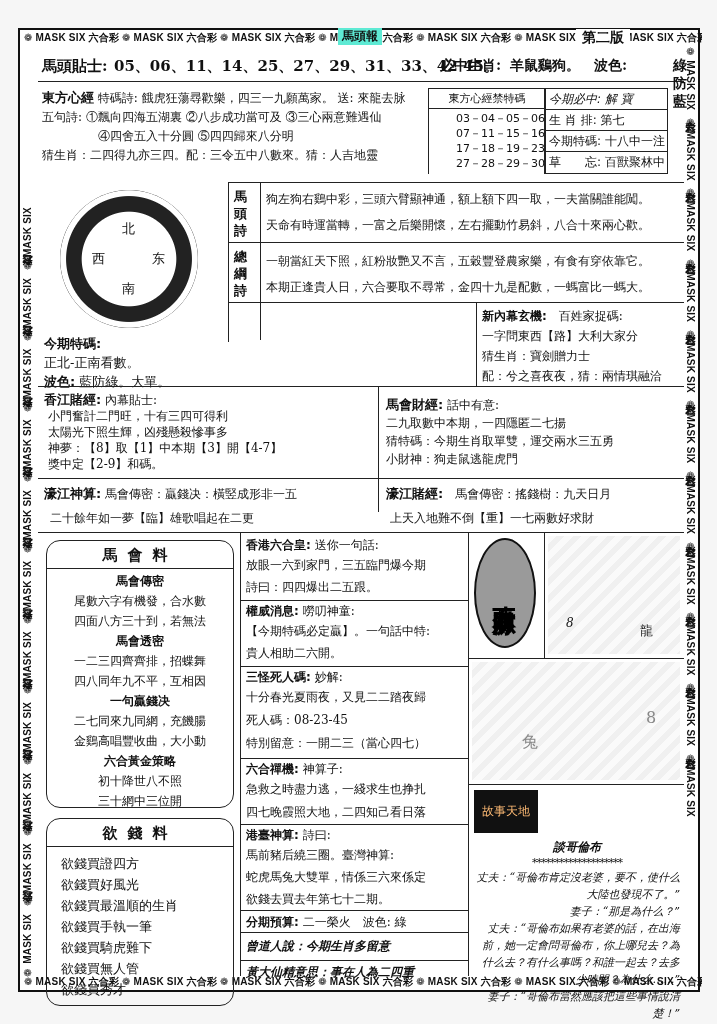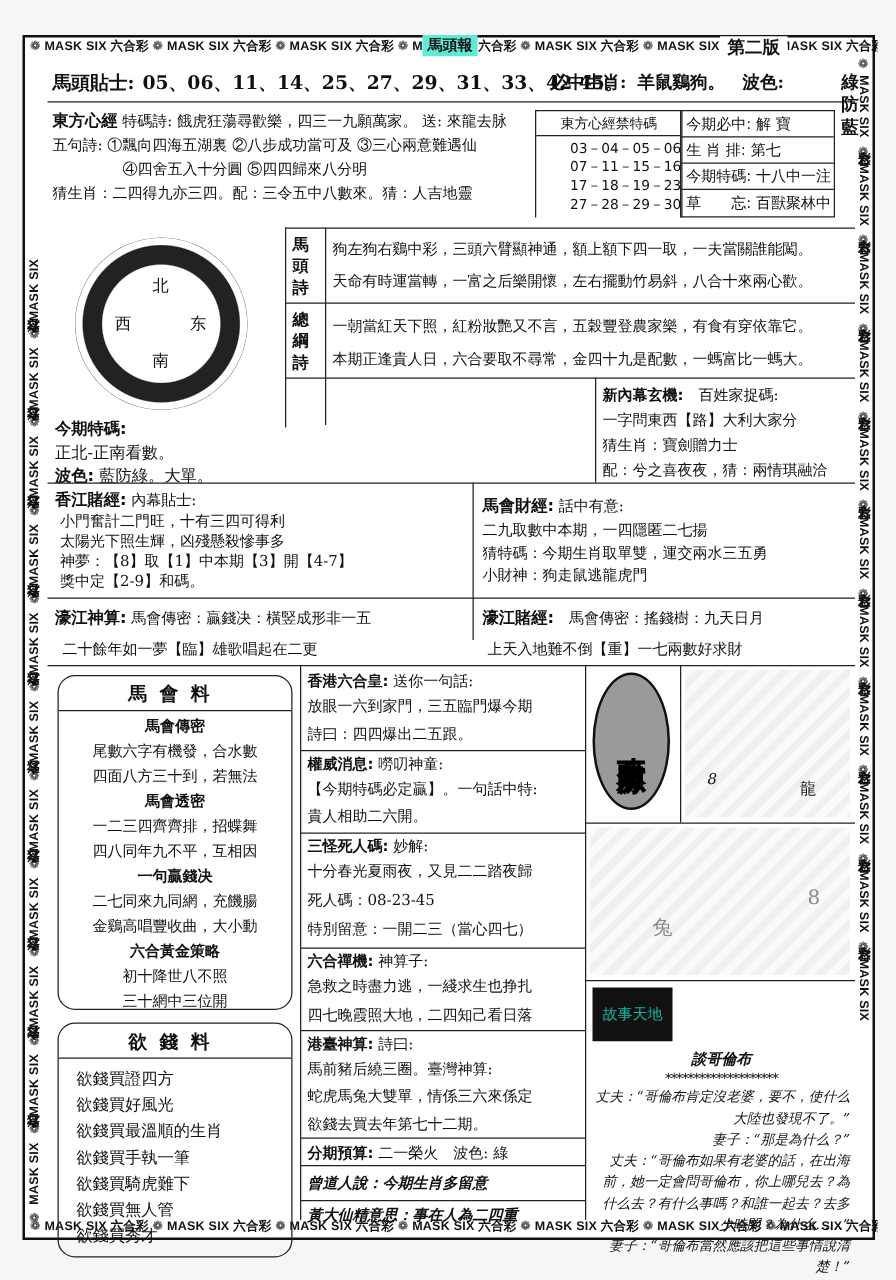--- a/index.html
+++ b/index.html
@@ -28,21 +28,21 @@
   .vline { position: absolute; border-left: 1.5px solid #222; }
   .hline { position: absolute; border-top: 1.5px solid #222; }
   .wheel { position: absolute; left: 22px; top: 142px; width: 138px; height: 138px; border-radius: 50%; background: radial-gradient(circle, #fff 0 48%, #222 49% 64%, #fff 65% 70%, #222 71% 100%); }
   .wheel .dir { position: absolute; font-size: 13px; }
   .rounded { position: absolute; border: 1.5px solid #222; border-radius: 14px; }
   .rounded .head { height: 28px; border-bottom: 1.5px solid #222; text-align: center; line-height: 28px; font-size: 15px; letter-spacing: 10px; }
   .center { text-align: center; }
   .oval { position: absolute; left: 6px; top: 6px; width: 62px; height: 110px; border-radius: 50%; background: #9a9a9a; border: 2px solid #111; display: flex; align-items: center; justify-content: center; }
   .oval span { writing-mode: vertical-rl; font-size: 22px; font-weight: bold; color: #fff; -webkit-text-stroke: 1px #000; letter-spacing: 2px; }
   .pic { position: absolute; background: repeating-linear-gradient(135deg, #fafafa 0 6px, #f0f0f0 6px 12px); }
-  .story-tag { display: inline-block; background: #111; color: #14b8a6; font-size: 12px; padding: 13px 8px; font-family: Liberation Serif, serif; }
+  .story-tag { display: inline-block; background: #111; color: #fdba74; font-size: 12px; padding: 13px 8px; font-family: Liberation Serif, serif; }
   .p { line-height: 19px; }
 </style>
 </head>
 <body>
 
 <div class="page">
   <div class="band band-top">❁ MASK SIX 六合彩 ❁ MASK SIX 六合彩 ❁ MASK SIX 六合彩 ❁ MASK SIX 六合彩 ❁ MASK SIX 六合彩 ❁ MASK SIX 六合彩 ❁ MASK SIX 六合彩 ❁ MASK SIX 六合彩 ❁ MASK SIX 六合彩 ❁ MASK SIX 六合彩 ❁ MASK SIX</div>
   <div class="top-title">馬頭報</div>
   <div class="edition">第二版</div>
   <div class="band band-left">
@@ -88,21 +88,21 @@
     <div class="box" style="left:390px;top:40px;width:118px;height:86px;border-bottom:none;">
       <div class="sans t11 center" style="height:20px;line-height:20px;border-bottom:1.5px solid #222;">東方心經禁特碼</div>
       <div class="sans t11" style="padding-left:4px;line-height:15px;padding-top:2px;">
         <div>03－04－05－06</div>
         <div>07－11－15－16</div>
         <div>17－18－19－23</div>
         <div>27－28－29－30</div>
       </div>
     </div>
     <div class="box" style="left:506px;top:40px;width:124px;height:86px;">
-      <div class="sans t12" style="height:21px;line-height:21px;border-bottom:1.5px solid #222;padding-left:4px;"><span>今期必中:</span> <span>解 寶</span></div>
+      <div class="sans t12" style="height:21px;line-height:21px;border-bottom:1.5px solid #222;padding-left:4px;font-style:italic;"><span>今期必中:</span> <span>解 寶</span></div>
       <div class="sans t12" style="height:21px;line-height:21px;border-bottom:1.5px solid #222;padding-left:4px;"><span>生 肖 排:</span> <span>第七</span></div>
       <div class="sans t12" style="height:21px;line-height:21px;border-bottom:1.5px solid #222;padding-left:4px;"><span>今期特碼:</span> <span>十八中一注</span></div>
       <div class="sans t12" style="height:20px;line-height:20px;padding-left:4px;"><span>草　　忘:</span> <span>百獸聚林中</span></div>
     </div>
 
     <div class="wheel">
       <span class="dir" style="left:62px;top:30px;">北</span>
       <span class="dir" style="left:32px;top:60px;">西</span>
       <span class="dir" style="left:92px;top:60px;">东</span>
       <span class="dir" style="left:62px;top:90px;">南</span>

